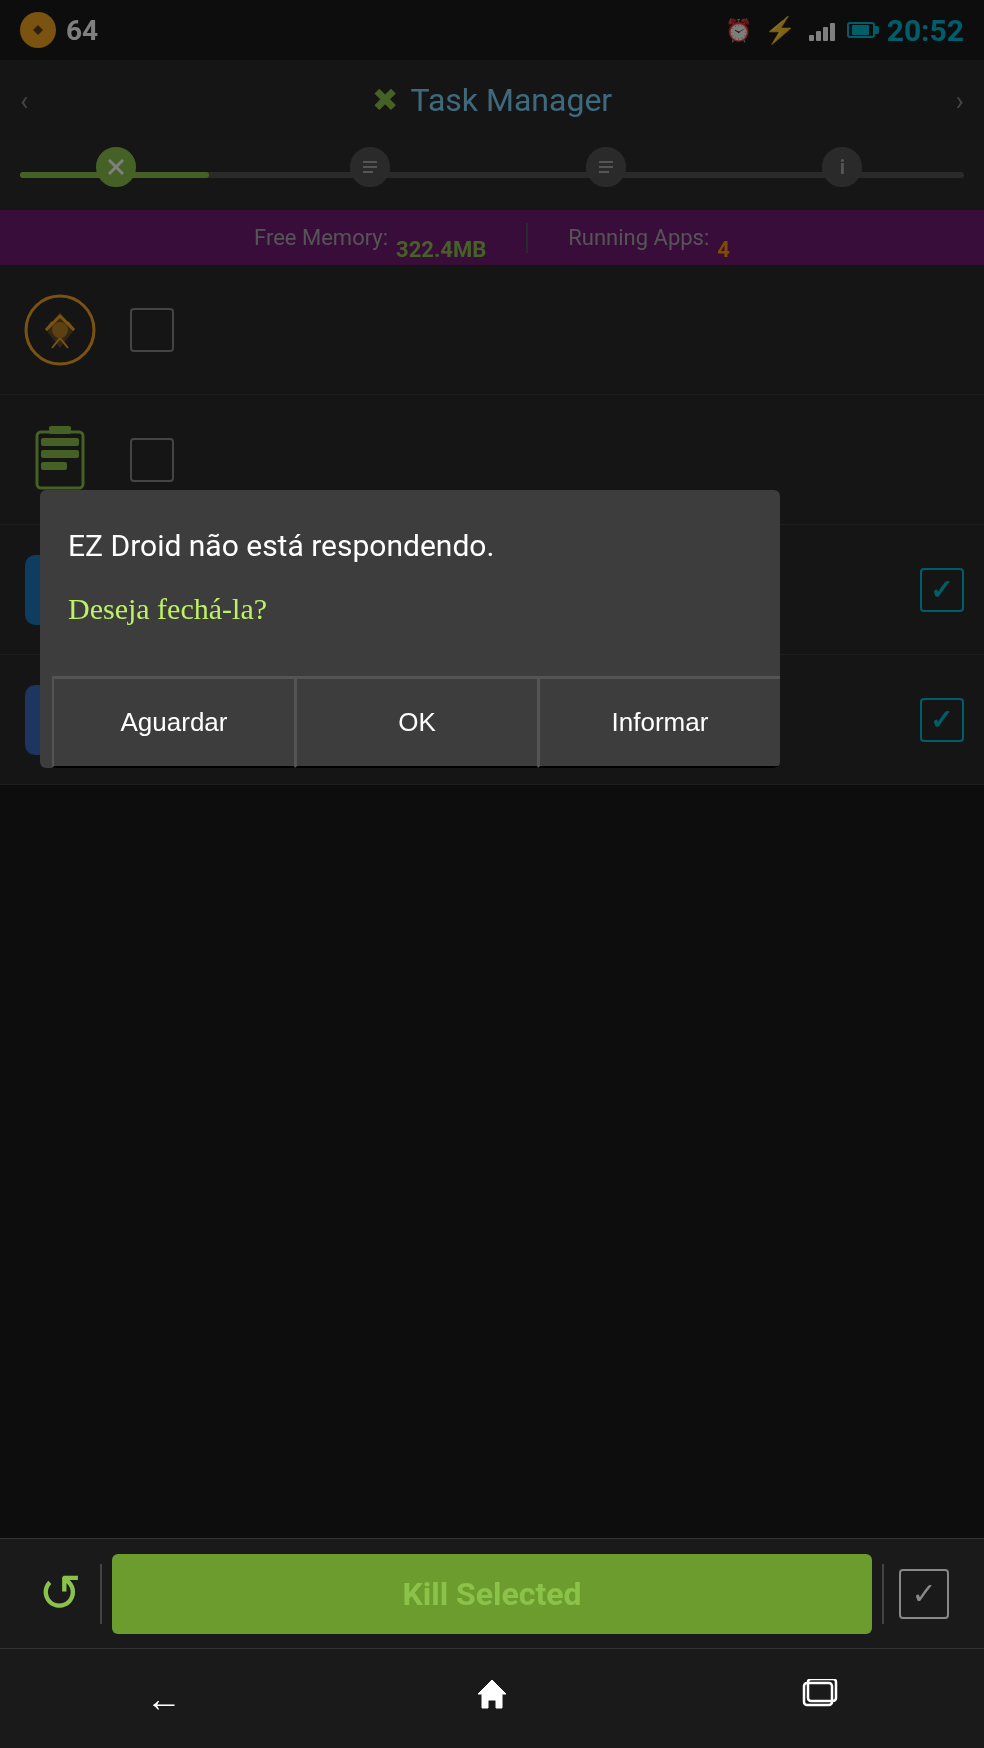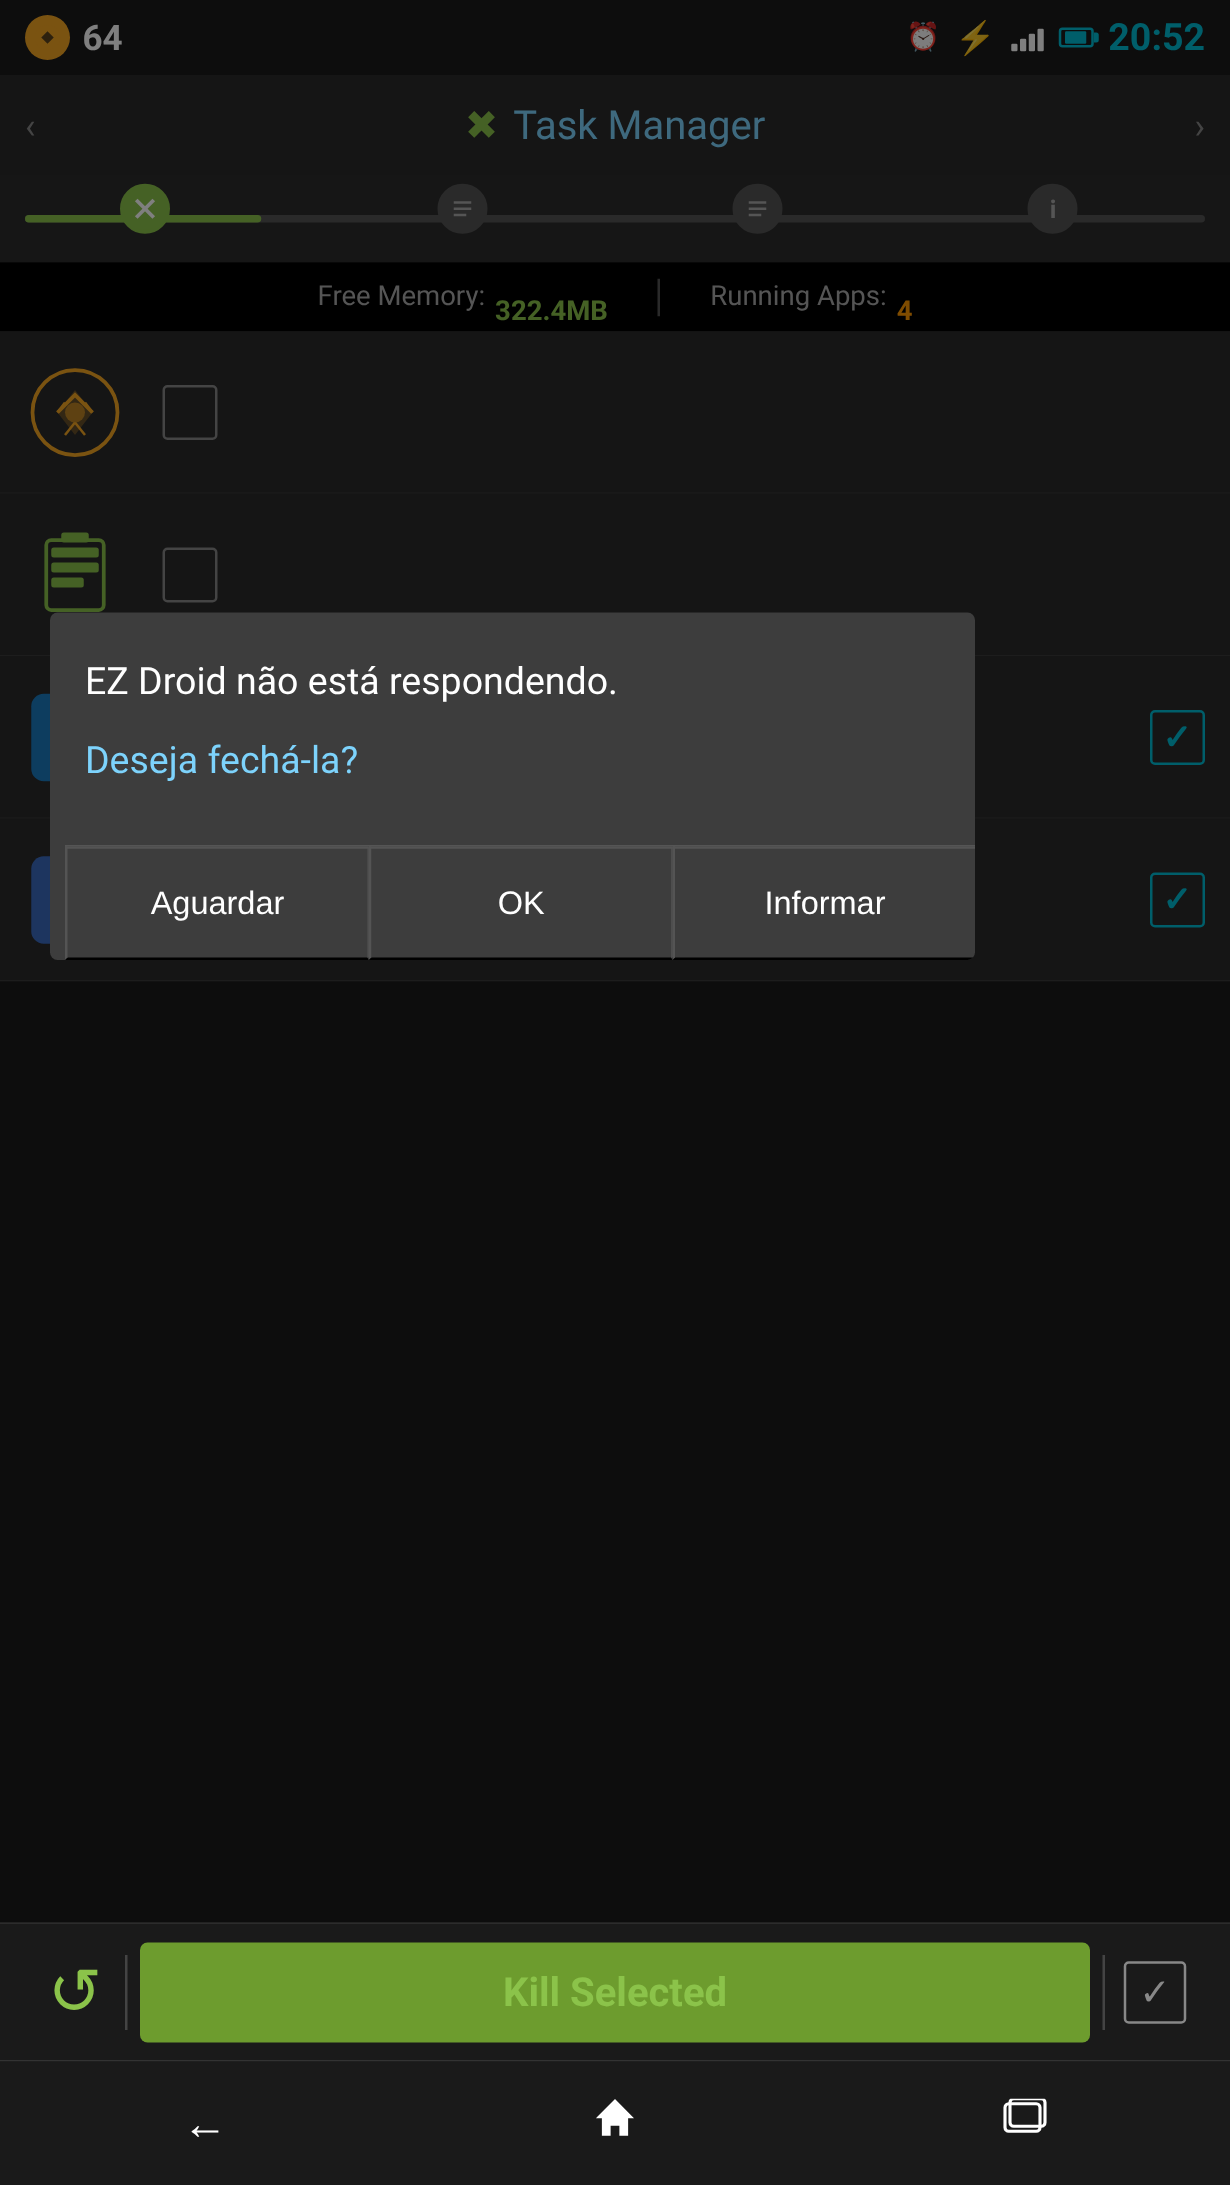--- a/index.html
+++ b/index.html
@@ -177,21 +177,21 @@
       height: 6px;
       background: #8bc34a;
       border-radius: 3px;
       width: 20%;
     }
 
     
     #info-bar {
       width: 100%;
       height: 55px;
-      background: #000000;
+      background: #701a75;
       display: flex;
       align-items: center;
       justify-content: center;
       gap: 0;
     }
     .info-section {
       display: flex;
       align-items: center;
       gap: 8px;
       padding: 0 40px;
@@ -296,24 +296,25 @@
       padding: 36px 28px 28px;
     }
     .dialog-title {
       color: #ffffff;
       font-size: 30px;
       font-weight: normal;
       margin-bottom: 24px;
       line-height: 1.3;
     }
     .dialog-message {
-      color: #7dd3fc;
+      color: #bef264;
       font-size: 30px;
       font-weight: normal;
       line-height: 1.3;
+      font-family: Liberation Serif, serif;
     }
     .dialog-buttons {
       display: flex;
       border-top: 1px solid #555;
       margin-top: 20px;
       margin-left: 12px;
     }
     .dialog-button {
       flex: 1;
       padding: 28px 10px;

